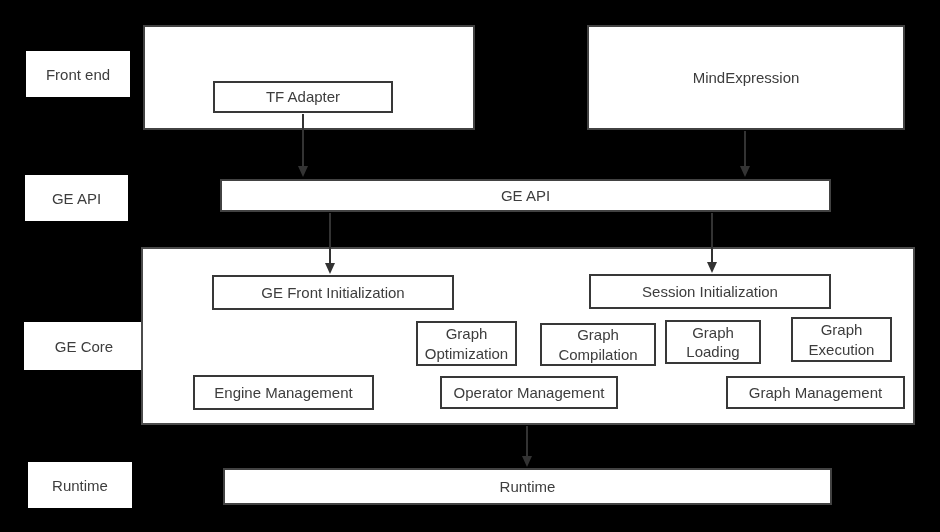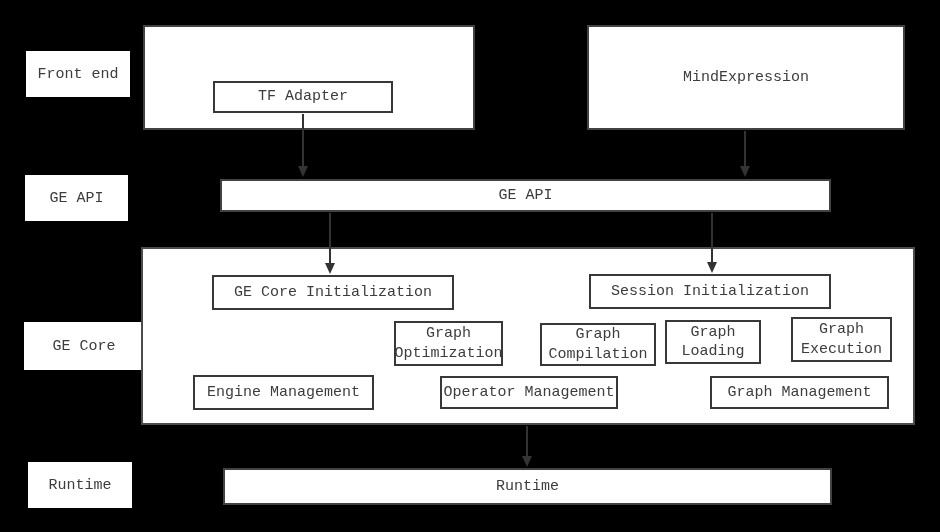--- a/index.html
+++ b/index.html
@@ -1,20 +1,20 @@
 <!DOCTYPE html>
 <html><head>
 <meta charset="utf-8">
 <style>
   html,body{margin:0;padding:0;background:#000;}
   #stage{
     position:relative;
     width:940px;height:532px;
     background:#000;
-    font-family:Liberation Mono, monospace;
+    font-family:Liberation Sans, sans-serif;
     font-size:15px;
     color:#3d3d3d;
     overflow:hidden;
   }
   .rlabel{
     position:absolute;
     background:#ffffff;
     display:flex;align-items:center;justify-content:center;
     text-align:center;
   }
@@ -62,46 +62,46 @@
     <span>MindExpression</span>
   </div>
 
   <div class="box" style="left:220px;top:179px;width:611px;height:33px">
     <span>GE API</span>
   </div>
 
   <div class="box plain container-box" style="left:141px;top:247px;width:774px;height:178px"></div>
 
   <div class="box sub-box" style="left:212px;top:275px;width:242px;height:35px">
-    <span>GE Core Initialization</span>
+    <span>GE Front Initialization</span>
   </div>
   <div class="box sub-box" style="left:589px;top:274px;width:242px;height:35px">
     <span>Session Initialization</span>
   </div>
 
-  <div class="box sub-box" style="left:394px;top:321px;width:109px;height:45px">
+  <div class="box sub-box" style="left:416px;top:321px;width:101px;height:45px">
     <span>Graph Optimization</span>
   </div>
   <div class="box sub-box" style="left:540px;top:323px;width:116px;height:43px">
     <span>Graph Compilation</span>
   </div>
   <div class="box sub-box" style="left:665px;top:320px;width:96px;height:44px">
     <span>Graph Loading</span>
   </div>
   <div class="box sub-box" style="left:791px;top:317px;width:101px;height:45px">
     <span>Graph Execution</span>
   </div>
 
   <div class="box sub-box" style="left:440px;top:376px;width:178px;height:33px">
     <span>Operator Management</span>
   </div>
   <div class="box sub-box" style="left:193px;top:375px;width:181px;height:35px">
     <span>Engine Management</span>
   </div>
-  <div class="box sub-box" style="left:710px;top:376px;width:179px;height:33px">
+  <div class="box sub-box" style="left:726px;top:376px;width:179px;height:33px">
     <span>Graph Management</span>
   </div>
 
   <div class="box" style="left:223px;top:468px;width:609px;height:37px">
     <span>Runtime</span>
   </div>
 
   <svg id="arrow-layer" viewBox="0 0 940 532" xmlns="http://www.w3.org/2000/svg">
       <line x1="303" y1="114" x2="303" y2="166" class="arrow-line"></line>
       <polygon points="298,166 308,166 303,177" class="arrow-head"></polygon>

